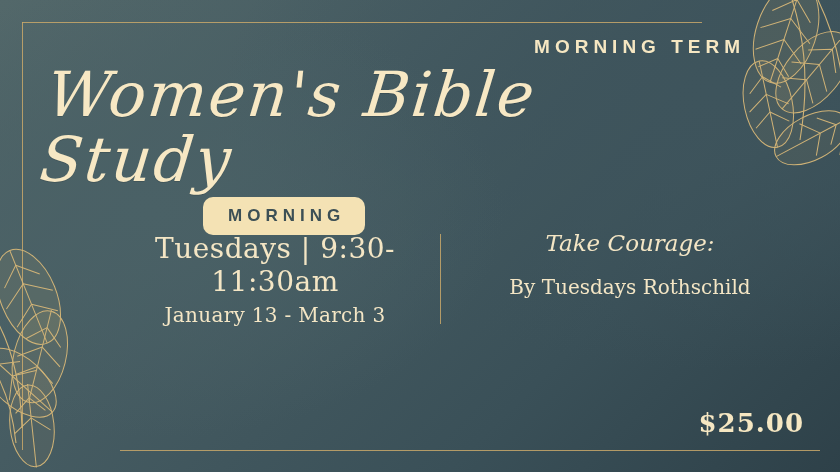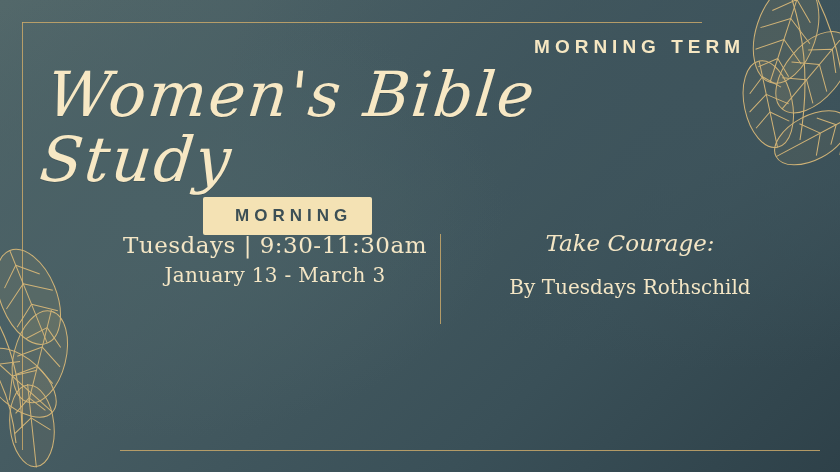--- a/index.html
+++ b/index.html
@@ -85,34 +85,34 @@
 
   .badge {
     position: absolute;
     left: 203px;
     top: 197px;
     background: #f4e2b4;
     color: #3c4f55;
     font-size: 17px;
     font-weight: 700;
     letter-spacing: 5px;
-    padding: 9px 20px 9px 32px;
-    border-radius: 2px;
+    padding: 9px 20px 9px 25px;
+    border-radius: 10px;
   }
 
   .details {
     position: absolute;
     left: 120px;
     top: 232px;
     width: 310px;
     text-align: center;
     font-family: "DejaVu Serif", serif;
     color: #f4e6c5;
   }
-  .details .line1 { font-size: 23px; letter-spacing: .5px; margin-bottom: 5px; }
+  .details .line1 { font-size: 28px; letter-spacing: .5px; margin-bottom: 5px; }
   .details .line2 { font-size: 20px; letter-spacing: .3px; margin-bottom: 12px; }
   .details .line3 { font-size: 20px; letter-spacing: .3px; }
 
   .divider {
     position: absolute;
     left: 440px;
     top: 234px;
     width: 1px;
     height: 90px;
     background: #c9a86a;
@@ -231,14 +231,15 @@
     <div class="line2">January 13 - March 3</div>
   </div>
 
   <div class="divider"></div>
 
   <div class="book">
     <div class="b1">Take Courage:</div>
     <div class="b3">By Tuesdays Rothschild</div>
   </div>
 
+  <div class="price">$25.00</div>
 
 </div>
 
 </body></html>

